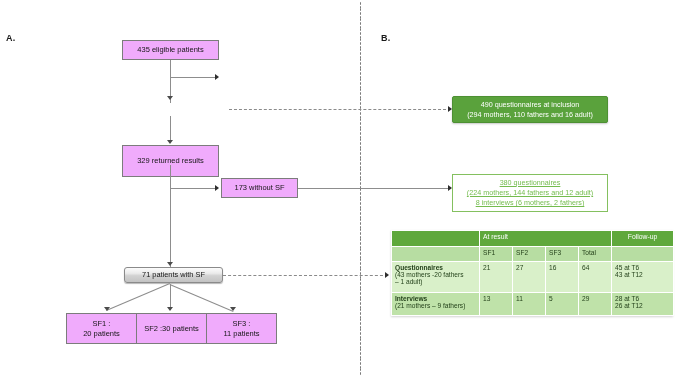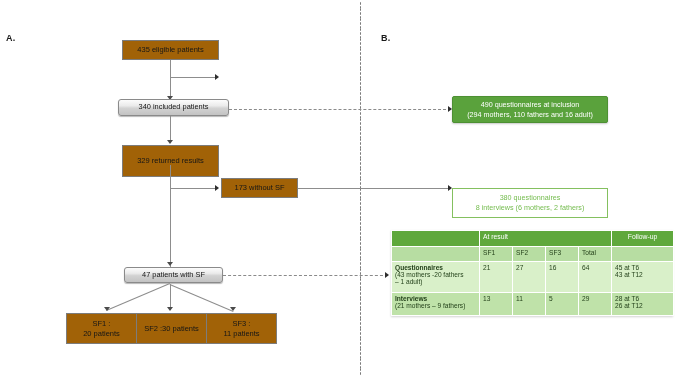--- a/index.html
+++ b/index.html
@@ -37,21 +37,21 @@
     position:absolute; left:-1px; top:0;
     width:0; height:100%;
     border-left:1px dotted #9a9a9a;
   }
 
   
   .box {
     position: absolute;
     box-sizing: border-box;
     border: 1px solid #7c7c7c;
-    background: #a16207;
+    background: #f0abfc;
     display: flex;
     align-items: center;
     justify-content: center;
     text-align: center;
     line-height: 1.25;
     padding: 1px 3px;
     color: #161616;
   }
   .box-3d {
     position: absolute;
@@ -195,23 +195,20 @@
   </div>
 
   <div class="vline" style="left:170px; top:60px; height:43px;"></div>
 
   <div class="hline" style="left:170px; top:77px; width:47px;"></div>
   <div class="arrow-right" style="left:215px; top:74px;"></div>
 
   <div class="arrow-down" style="left:167px; top:96px;"></div>
 
 
-  <div class="box-3d" style="left:118px; top:99px; width:111px; height:17px; font-size:7.4px;">
-    <span>340 included patients</span>
-  </div>
 
   <div class="vline" style="left:170px; top:116px; height:26px;"></div>
   <div class="arrow-down" style="left:167px; top:140px;"></div>
 
   <div class="box" style="left:122px; top:145px; width:97px; height:32px;">
     <span>329 returned results</span>
   </div>
 
   <div class="vline" style="left:170px; top:165px; height:104px;"></div>
   <div class="hline" style="left:170px; top:188px; width:47px;"></div>
@@ -219,21 +216,21 @@
   <div class="arrow-down" style="left:167px; top:262px;"></div>
 
   <div class="box" style="left:221px; top:178px; width:77px; height:20px;">
     <span>173 without SF</span>
   </div>
 
   <div class="hline" style="left:298px; top:188px; width:153px;"></div>
   <div class="arrow-right" style="left:448px; top:185px;"></div>
 
   <div class="box-3d" style="left:124px; top:267px; width:99px; height:16px; font-size:7.4px;">
-    <span>47 patients with SF</span>
+    <span>71 patients with SF</span>
   </div>
 
   <div class="diag" style="left:170px; top:284px; width:69px; transform:rotate(157deg);"></div>
   <div class="vline" style="left:170px; top:284px; height:26px;"></div>
   <div class="diag" style="left:170px; top:284px; width:69px; transform:rotate(23deg);"></div>
   <div class="arrow-down" style="left:104px; top:307px;"></div>
   <div class="arrow-down" style="left:167px; top:307px;"></div>
   <div class="arrow-down" style="left:230px; top:307px;"></div>
 
   <div class="box" style="left:66px; top:313px; width:71px; height:31px; flex-direction:column;">
@@ -253,22 +250,23 @@
   <div class="arrow-right" style="left:448px; top:106px;"></div>
 
   <div class="dashline" style="left:223px; top:275px; width:165px;"></div>
   <div class="arrow-right" style="left:385px; top:272px;"></div>
 
   <div class="gbox-solid" style="left:452px; top:96px; width:156px; height:27px;">
     <span>490 questionnaires at inclusion</span>
     <span>(294 mothers, 110 fathers and 16 adult)</span>
   </div>
 
-  <div class="gbox-outline" style="left:452px; top:188px; width:156px; height:30px;">
+  <div class="gbox-outline" style="left:452px; top:174px; width:156px; height:38px;text-decoration:underline;">
     <span>380 questionnaires</span>
+    <span>(224 mothers, 144 fathers and 12 adult)</span>
     <span>8 interviews (6 mothers, 2 fathers)</span>
   </div>
 
   <div class="tbl-wrap">
     <table class="result-table">
       <colgroup>
         <col style="width:88px">
         <col style="width:33px">
         <col style="width:33px">
         <col style="width:33px">

